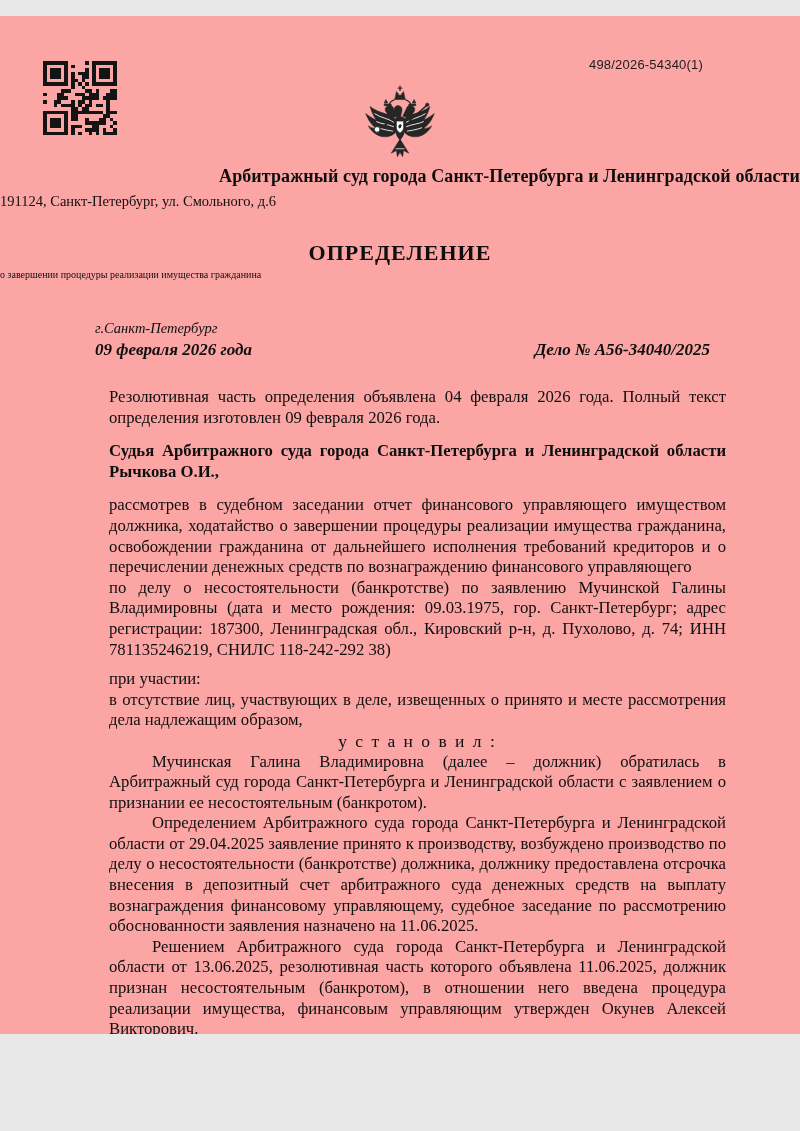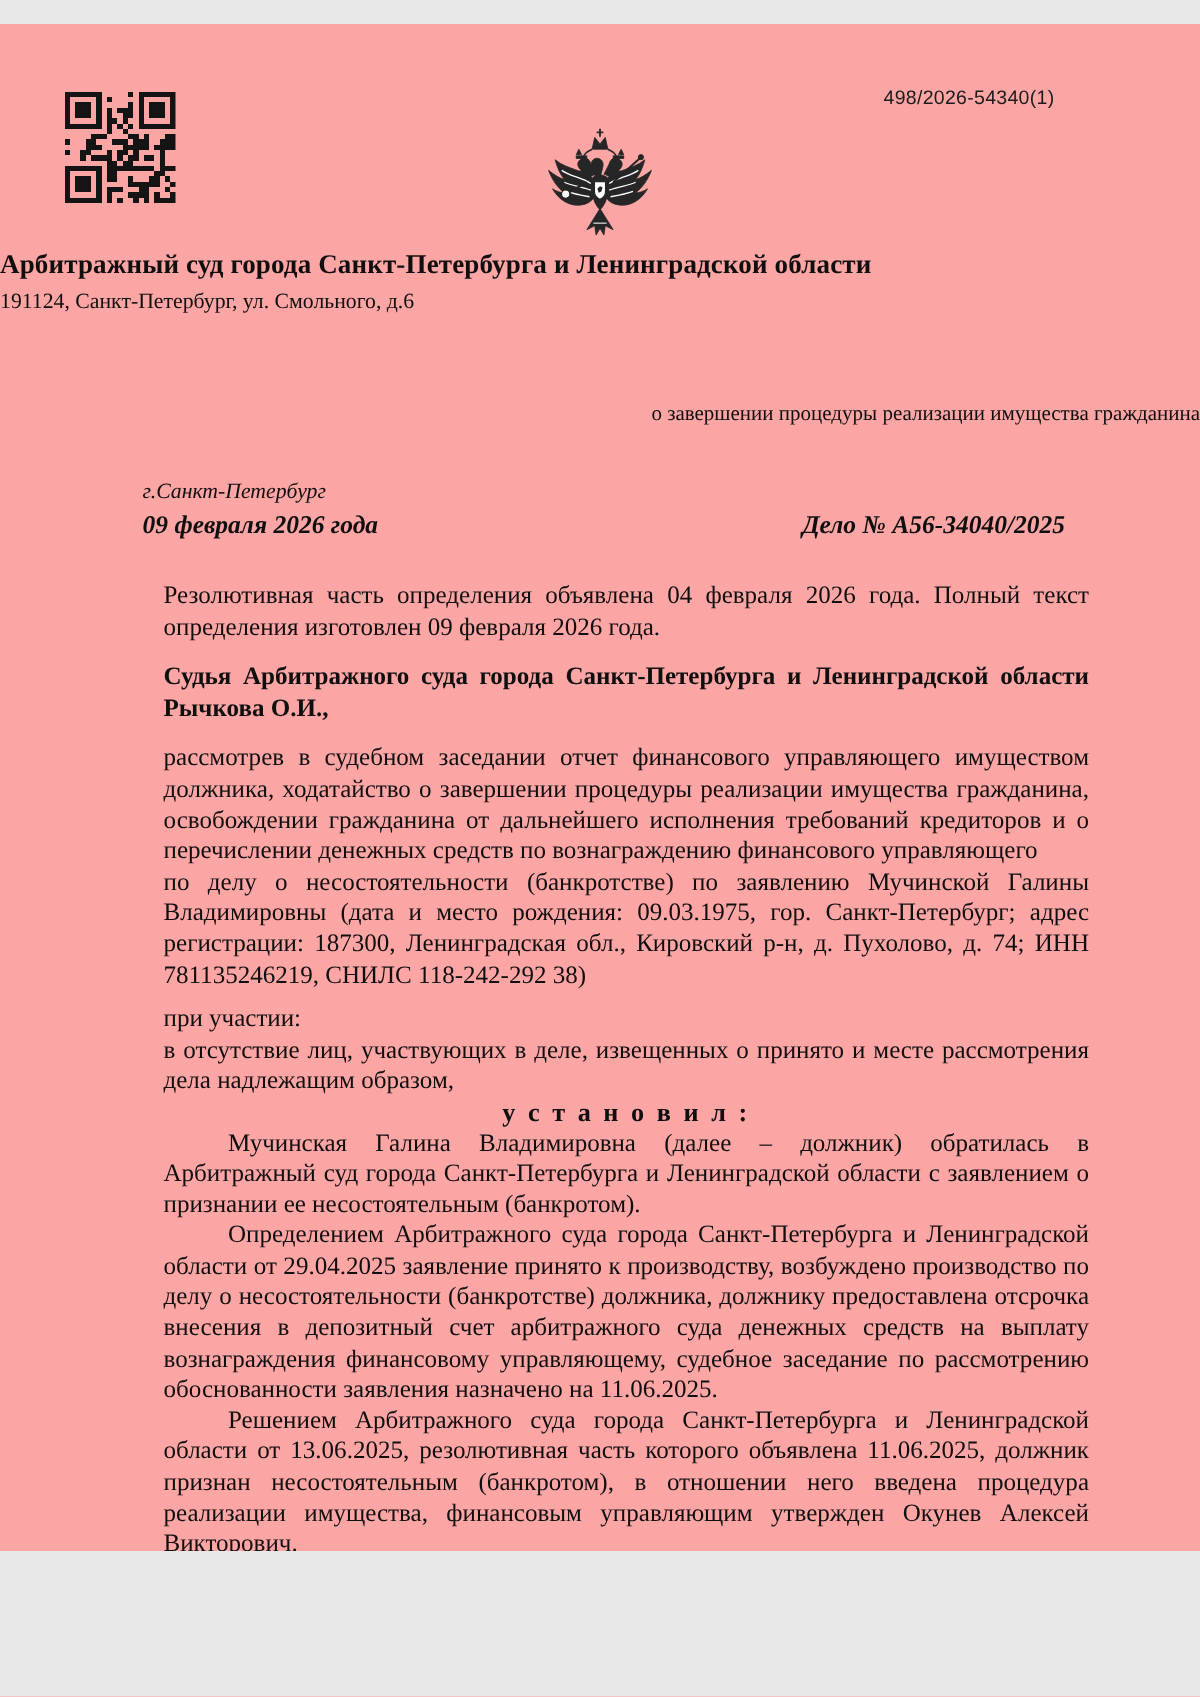--- a/index.html
+++ b/index.html
@@ -35,21 +35,21 @@
     top: 68px;
     left: 50%;
     transform: translateX(-50%);
     width: 88px;
     height: 82px;
   }
   .court-name {
     position: absolute;
     top: 150px;
     left: 0; right: 0;
-    text-align: left;
+    text-align: right;
     font-weight: bold;
     font-size: 18px;
     letter-spacing: 0.1px;
   }
   .court-address {
     position: absolute;
     top: 177px;
     left: 0; right: 0;
     text-align: left;
     font-size: 14.5px;
@@ -67,22 +67,22 @@
     left: 0; right: 0;
     text-align: center;
     font-weight: bold;
     font-size: 22px;
     letter-spacing: 1px;
   }
   .doc-subtitle {
     position: absolute;
     top: 253px;
     left: 0; right: 0;
-    text-align: right;
-    font-size: 14px;
+    text-align: left;
+    font-size: 10px;
   }
   
   .case-info {
     position: absolute;
     top: 304px;
     left: 95px;
     right: 90px;
   }
   .case-city {
     font-style: italic;
@@ -110,21 +110,21 @@
     text-align: justify;
   }
   .body-text p { margin: 0; }
   p.gap-before   { margin-top: 13px; }
   p.gap-sm-before{ margin-top: 9px; }
   p.bold   { font-weight: bold; }
   p.indent { text-indent: 43px; }
   .established-heading {
     margin: 13px 0 9px 0;
     text-align: center;
-    font-weight: bold;
+    font-weight: normal;
     font-size: 17.5px;
     letter-spacing: 2px;
     text-align-last: center;
   }
 </style>
 </head>
 <body>
 
 <div class="page">
 
@@ -395,20 +395,21 @@
         <path d="M40,42 L26,50" stroke-width="1.6" fill="none"></path>
         <circle cx="24" cy="51" r="3.2" fill="#ffffff" stroke-width="1"></circle>
         <path d="M24,46 v2 M23,47 h2" stroke-width="0.9" fill="none"></path>
       </g>
     </svg>
   </div>
 
   <div class="court-name">Арбитражный суд города Санкт-Петербурга и Ленинградской области</div>
   <div class="court-address">191124, Санкт-Петербург, ул. Смольного, д.6</div>
 
+  <div class="doc-title">ОПРЕДЕЛЕНИЕ</div>
   <div class="doc-subtitle">о завершении процедуры реализации имущества гражданина</div>
 
   <div class="case-info">
     <div class="case-city">г.Санкт-Петербург</div>
     <div class="case-row">
       <div class="case-date">09 февраля 2026 года</div>
       <div class="case-number">Дело № А56-34040/2025</div>
     </div>
   </div>
 

